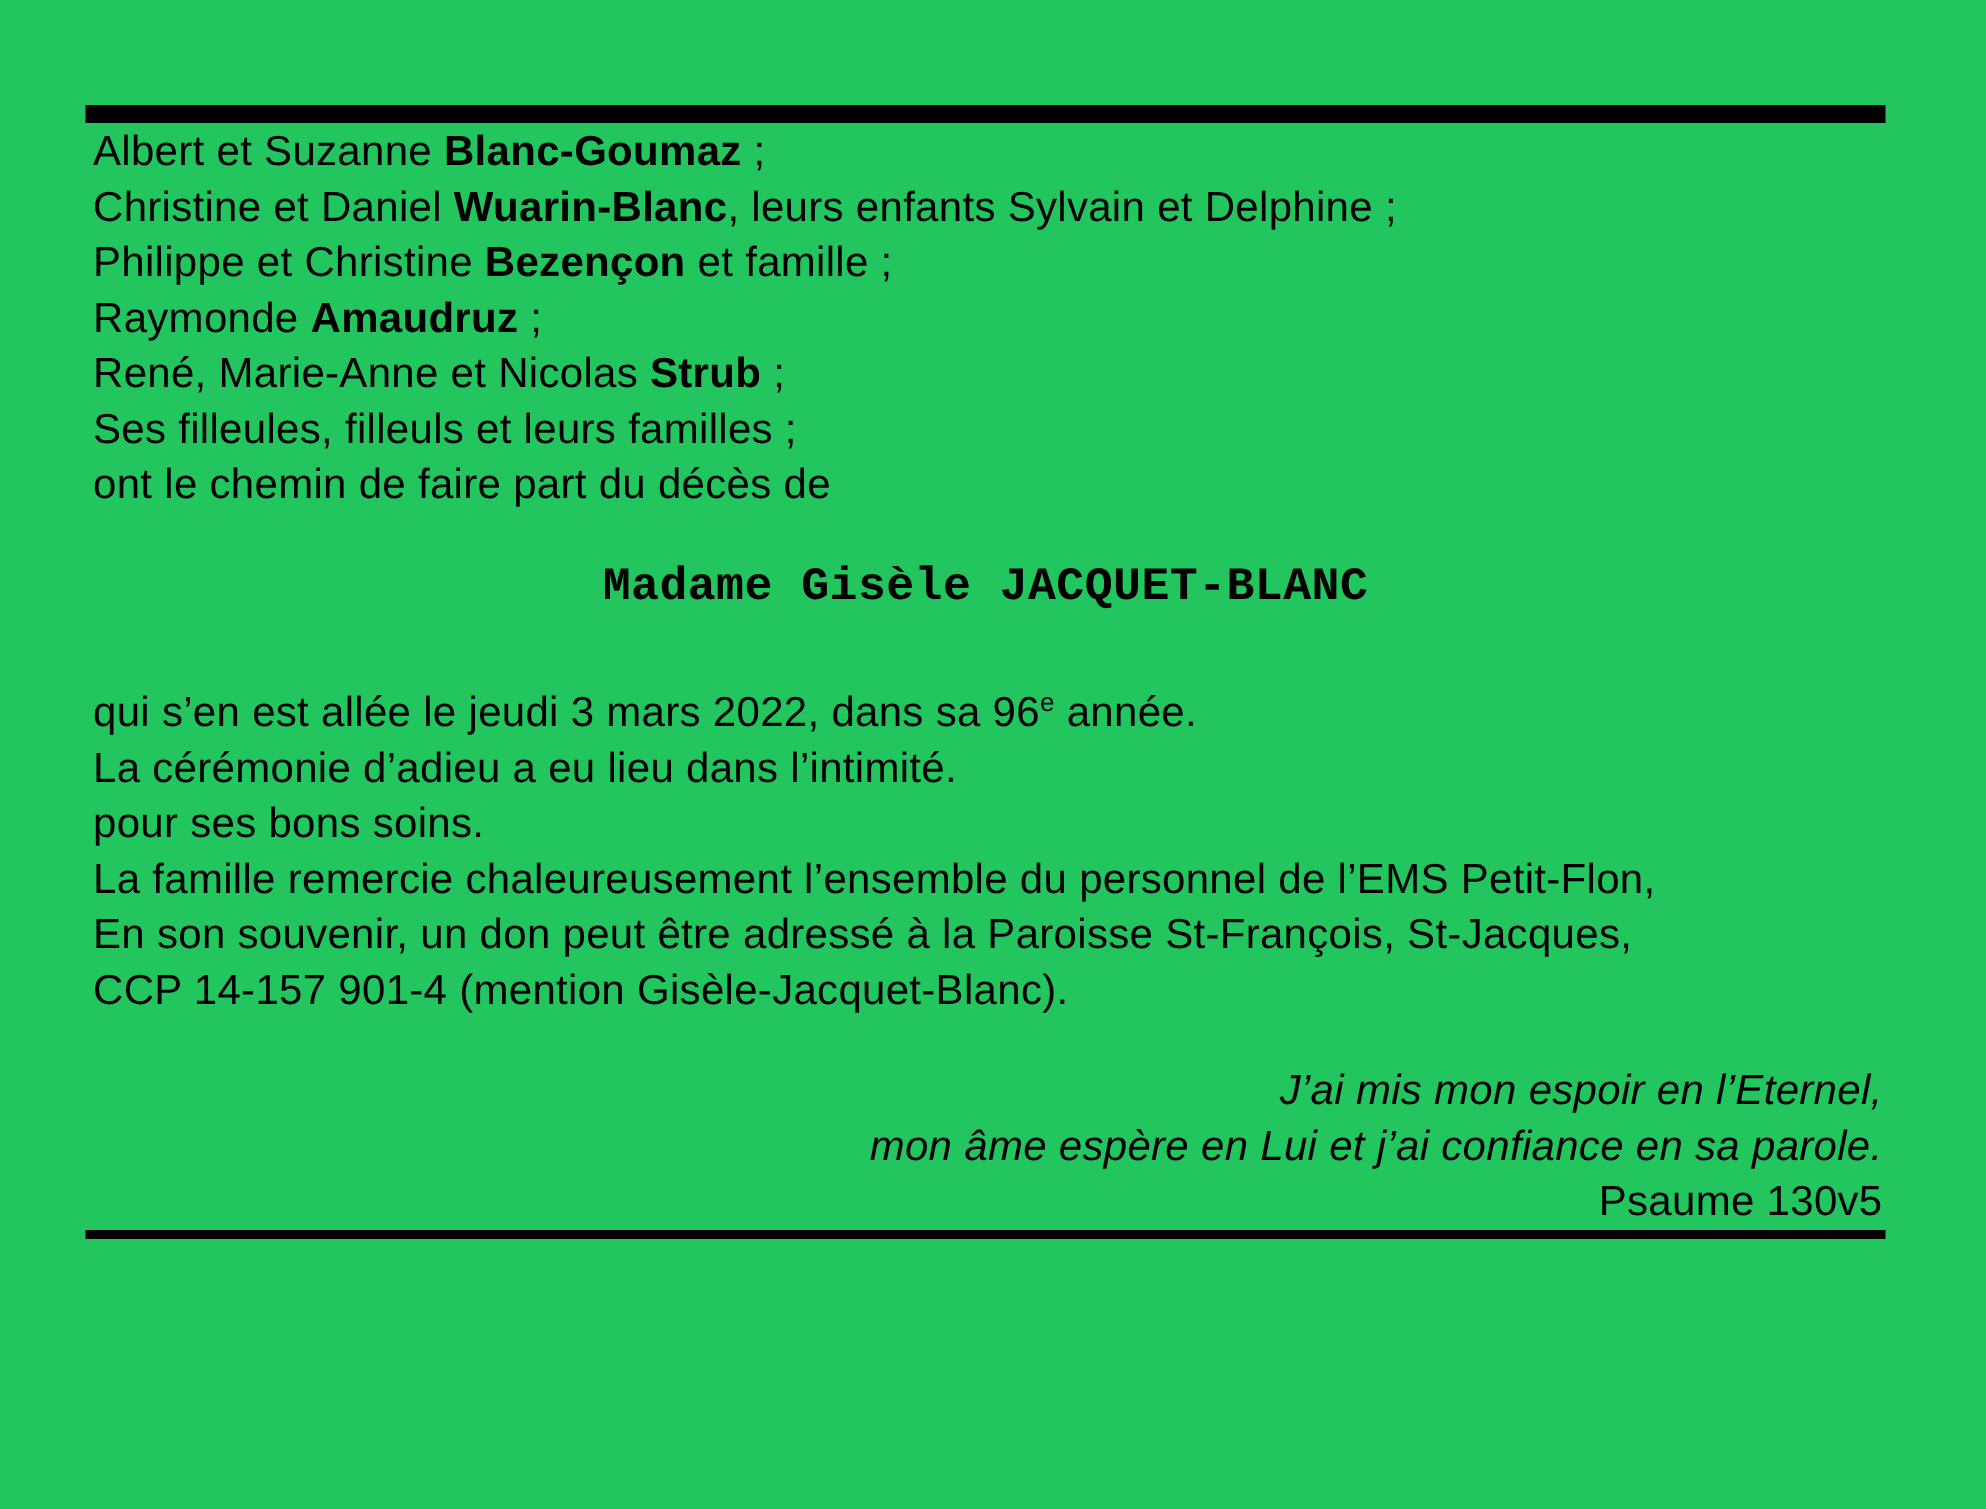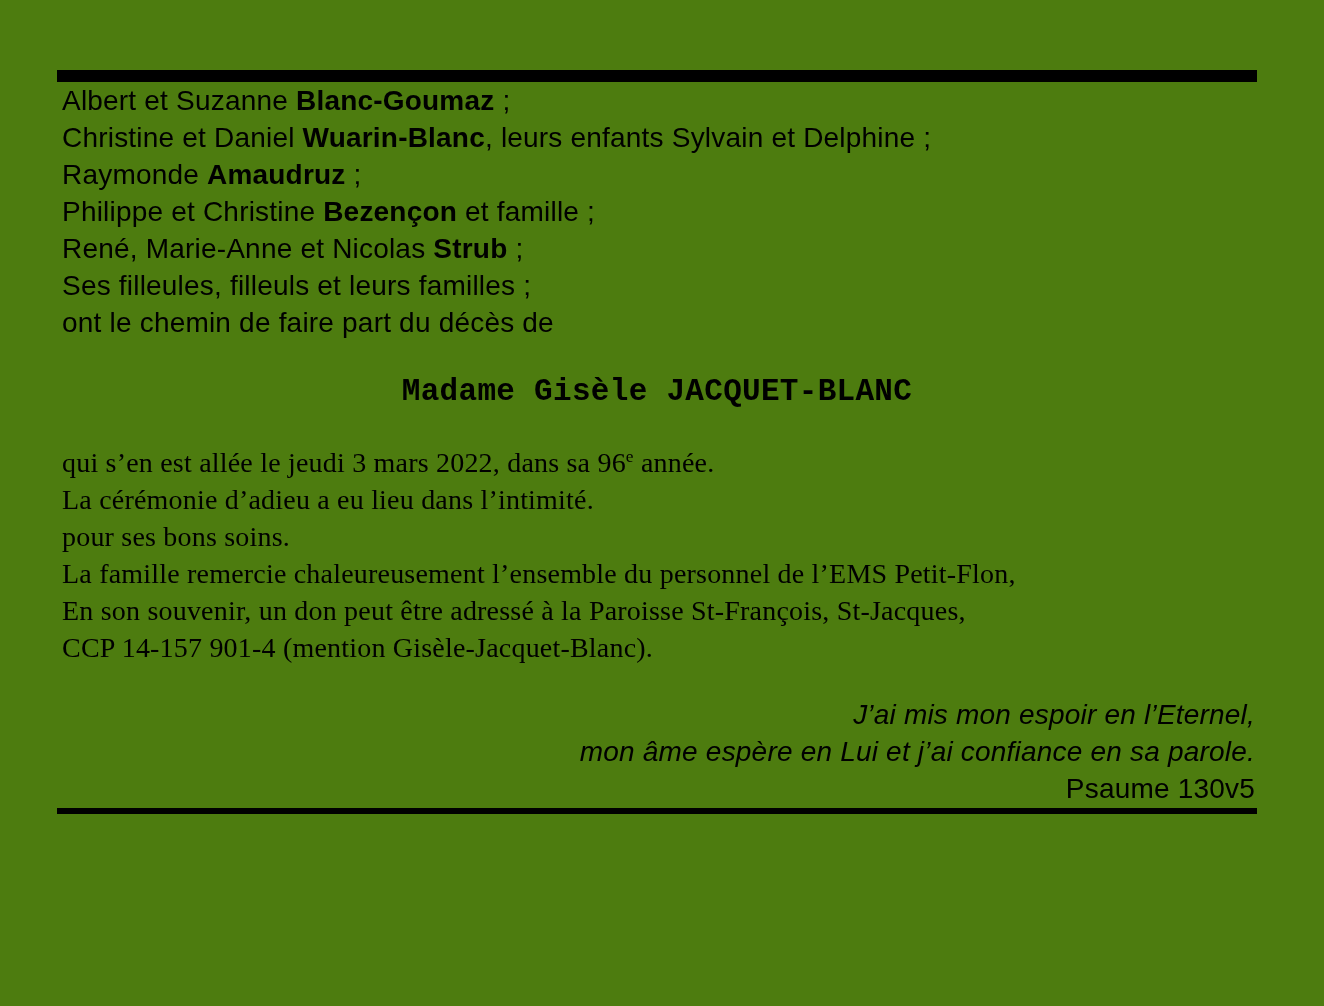--- a/index.html
+++ b/index.html
@@ -11,21 +11,21 @@
     width: 1324px;
     height: 1006px;
     font-family: "Liberation Sans", sans-serif;
     color: #000000;
     overflow: hidden;
   }
   .page {
     position: relative;
     width: 1324px;
     height: 1006px;
-    background: #4d7c0f;
+    background: #22c55e;
   }
   .content {
     position: absolute;
     left: 57px;
     top: 70px;
     width: 1200px;
   }
   .rule-top {
     width: 100%;
     height: 12px;
@@ -48,22 +48,21 @@
   .doc-title {
     margin-top: 28px;
     font-size: 31px;
     line-height: 46px;
     font-weight: bold;
     text-align: center;
     letter-spacing: 0.3px;
     font-family: Liberation Mono, monospace;
   }
   .details {
-    margin-top: 29px;
-    font-family: Liberation Serif, serif;
+    margin-top: 41px;
   }
   .sup {
     vertical-align: super;
     font-size: 0.62em;
     line-height: 0;
   }
   .quote-block {
     margin-top: 30px;
     padding-right: 2px;
     font-size: 28px;
@@ -77,22 +76,22 @@
 <body>
 
 <div class="page">
   <div class="content">
 
     <div class="rule-top"></div>
 
     <div class="text-block">
       <div class="line"><span>Albert et Suzanne </span><span class="bold">Blanc-Goumaz</span><span> ;</span></div>
       <div class="line"><span>Christine et Daniel </span><span class="bold">Wuarin-Blanc</span><span>, leurs enfants Sylvain et Delphine ;</span></div>
+      <div class="line"><span>Philippe et Christine </span><span class="bold">Bezençon</span><span> et famille ;</span></div>
       <div class="line"><span>Raymonde </span><span class="bold">Amaudruz</span><span> ;</span></div>
-      <div class="line"><span>Philippe et Christine </span><span class="bold">Bezençon</span><span> et famille ;</span></div>
       <div class="line"><span>René, Marie-Anne et Nicolas </span><span class="bold">Strub</span><span> ;</span></div>
       <div class="line"><span>Ses filleules, filleuls et leurs familles ;</span></div>
       <div class="line"><span>ont le chemin de faire part du décès de</span></div>
     </div>
 
     <div class="doc-title">Madame Gisèle JACQUET-BLANC</div>
 
     <div class="text-block details">
       <div class="line"><span>qui s’en est allée le jeudi 3 mars 2022, dans sa 96</span><span class="sup">e</span><span> année.</span></div>
       <div class="line">La cérémonie d’adieu a eu lieu dans l’intimité.</div>

